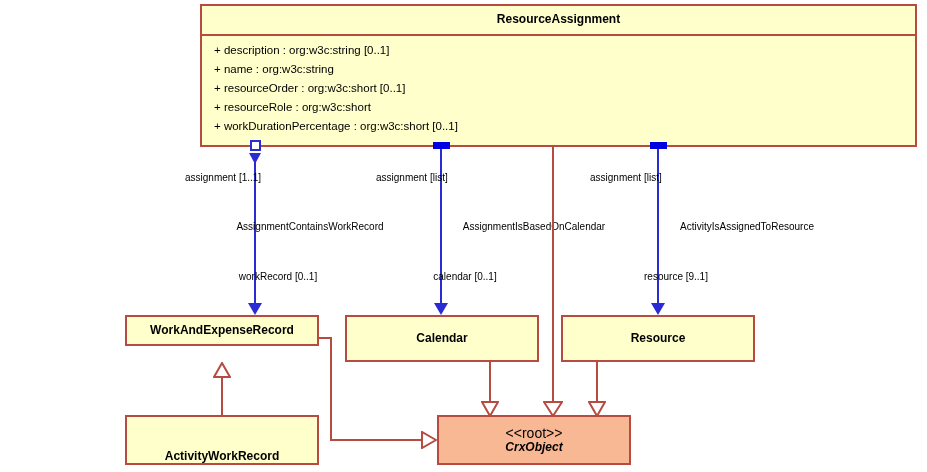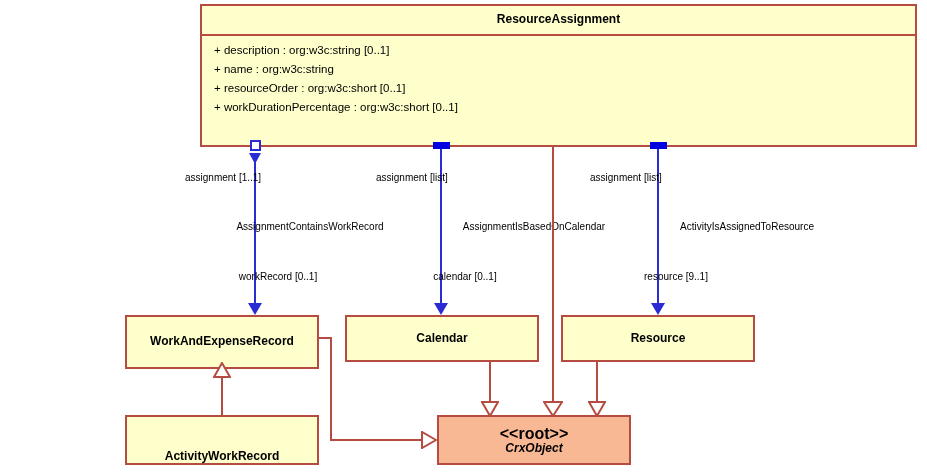--- a/index.html
+++ b/index.html
@@ -46,22 +46,22 @@
   .attrs {
     padding: 5px 0 4px 12px;
   }
   .attr {
     font-size: 11.5px;
     color: #000000;
     line-height: 19px;
     white-space: nowrap;
   }
   .stereo {
-    font-size: 16px;
-    font-weight: bold;
+    font-size: 14px;
+    font-weight: normal;
     color: #000000;
     display: block;
   }
   .rootname {
     font-size: 12px;
     font-weight: bold;
     font-style: italic;
     color: #000000;
     display: block;
   }
@@ -122,20 +122,21 @@
 <body>
 
 <div id="canvas">
 
   <div class="umlbox compartmented" style="left:200px; top:4px; width:717px; height:143px;">
     <div class="box-title">ResourceAssignment</div>
     <div class="attrs">
       <div class="attr">+ description : org:w3c:string [0..1]</div>
       <div class="attr">+ name : org:w3c:string</div>
       <div class="attr">+ resourceOrder : org:w3c:short [0..1]</div>
+      <div class="attr">+ resourceRole : org:w3c:short</div>
       <div class="attr">+ workDurationPercentage : org:w3c:short [0..1]</div>
     </div>
   </div>
 
   <div class="sqmark" style="left:250px; top:140px;"></div>
   <div class="diamond" style="left:249px; top:153px;"></div>
   <div class="vline" style="left:254px; top:160px; height:152px;"></div>
   <div class="arrowhead" style="left:248px; top:303px;"></div>
   <div class="lbl" style="left:185px; top:173px;">assignment [1..1]</div>
   <div class="lbl center" style="left:310px; top:222px;">AssignmentContainsWorkRecord</div>
@@ -153,21 +154,21 @@
   <div class="arrowhead" style="left:651px; top:303px;"></div>
   <div class="lbl" style="left:590px; top:173px;">assignment [list]</div>
   <div class="lbl center" style="left:747px; top:222px;">ActivityIsAssignedToResource</div>
   <div class="lbl center" style="left:676px; top:272px;">resource [9..1]</div>
 
   <div class="rline v" style="left:552px; top:147px; height:259px;"></div>
   <svg class="tri" style="left:543px; top:401px;" width="20" height="16" viewBox="0 0 20 16">
     <polygon points="10,15 1,1 19,1" fill="#ffffff" stroke="#b54b41" stroke-width="2"></polygon>
   </svg>
 
-  <div class="umlbox simple" style="left:125px; top:315px; width:194px; height:54px;">
+  <div class="umlbox simple" style="left:125px; top:315px; width:194px; height:31px;">
     <div class="box-title">WorkAndExpenseRecord</div>
   </div>
 
   <div class="umlbox simple" style="left:345px; top:315px; width:194px; height:47px;">
     <div class="box-title">Calendar</div>
   </div>
 
   <div class="umlbox simple" style="left:561px; top:315px; width:194px; height:47px;">
     <div class="box-title">Resource</div>
   </div>

